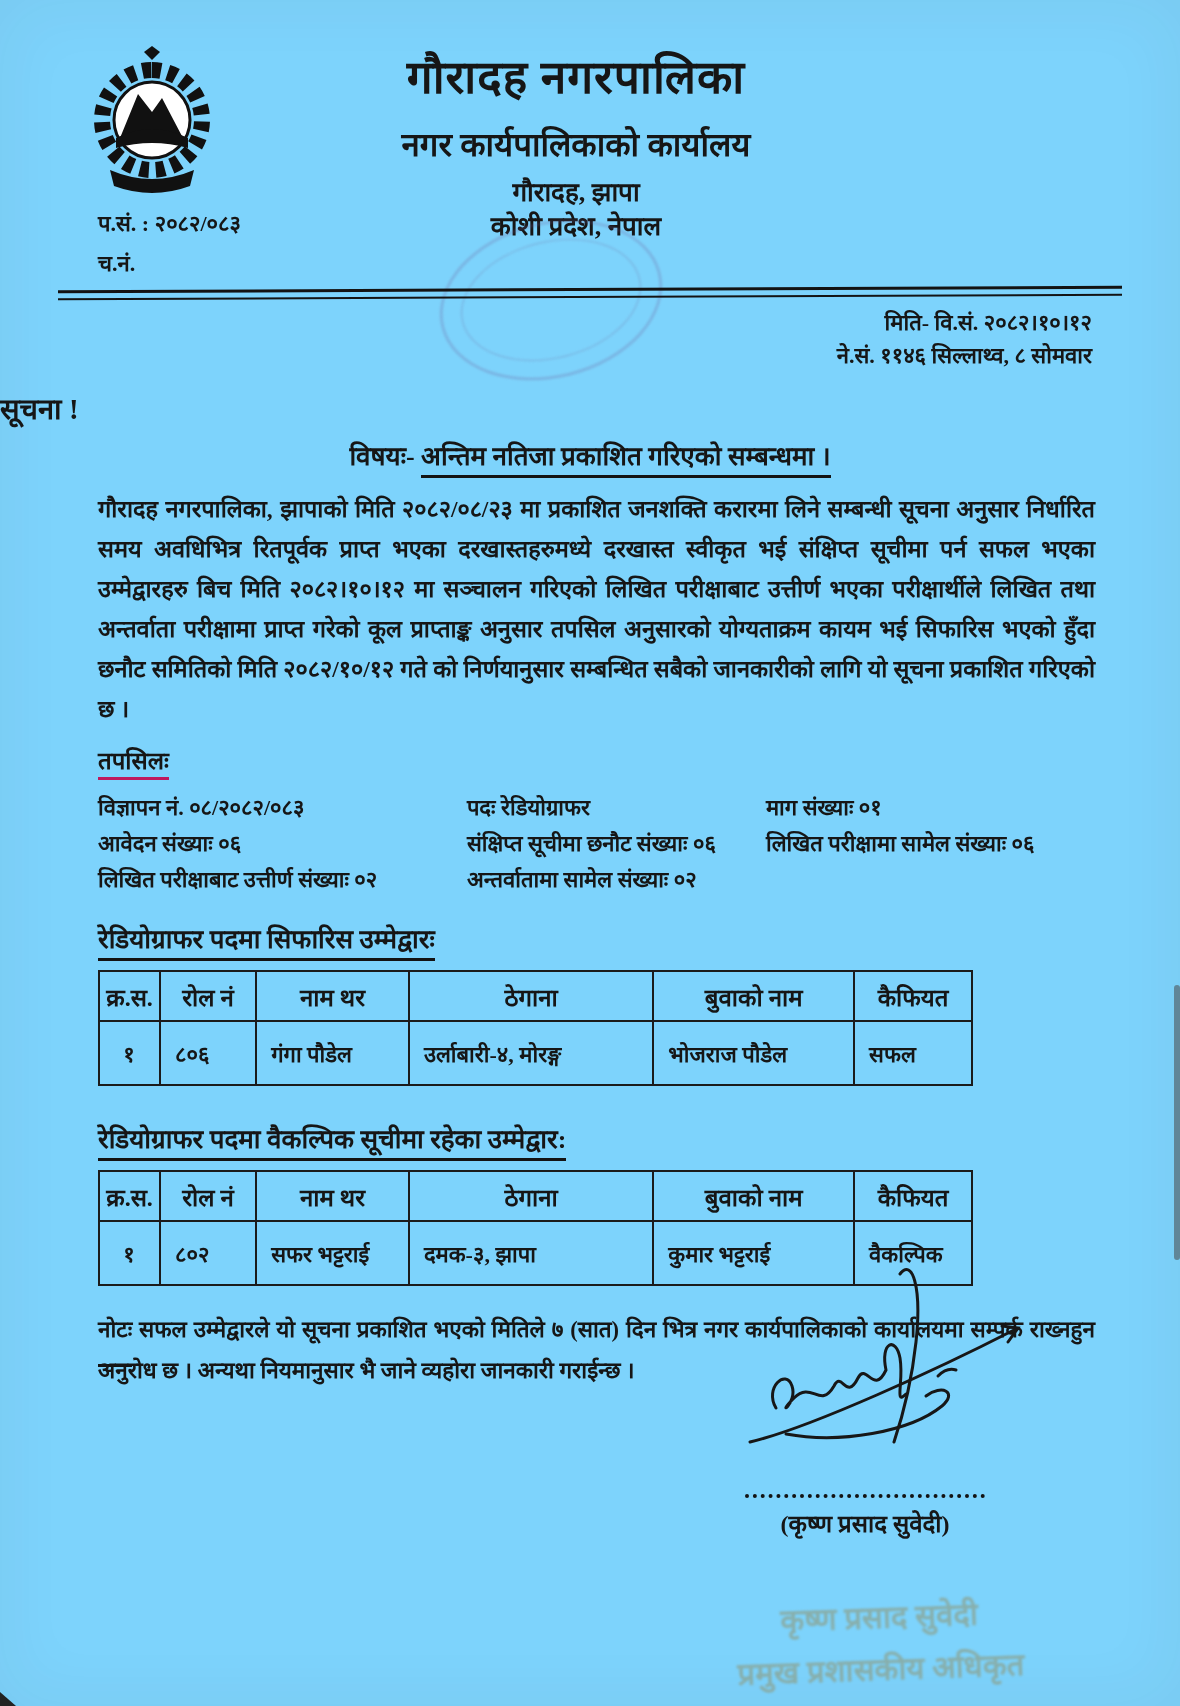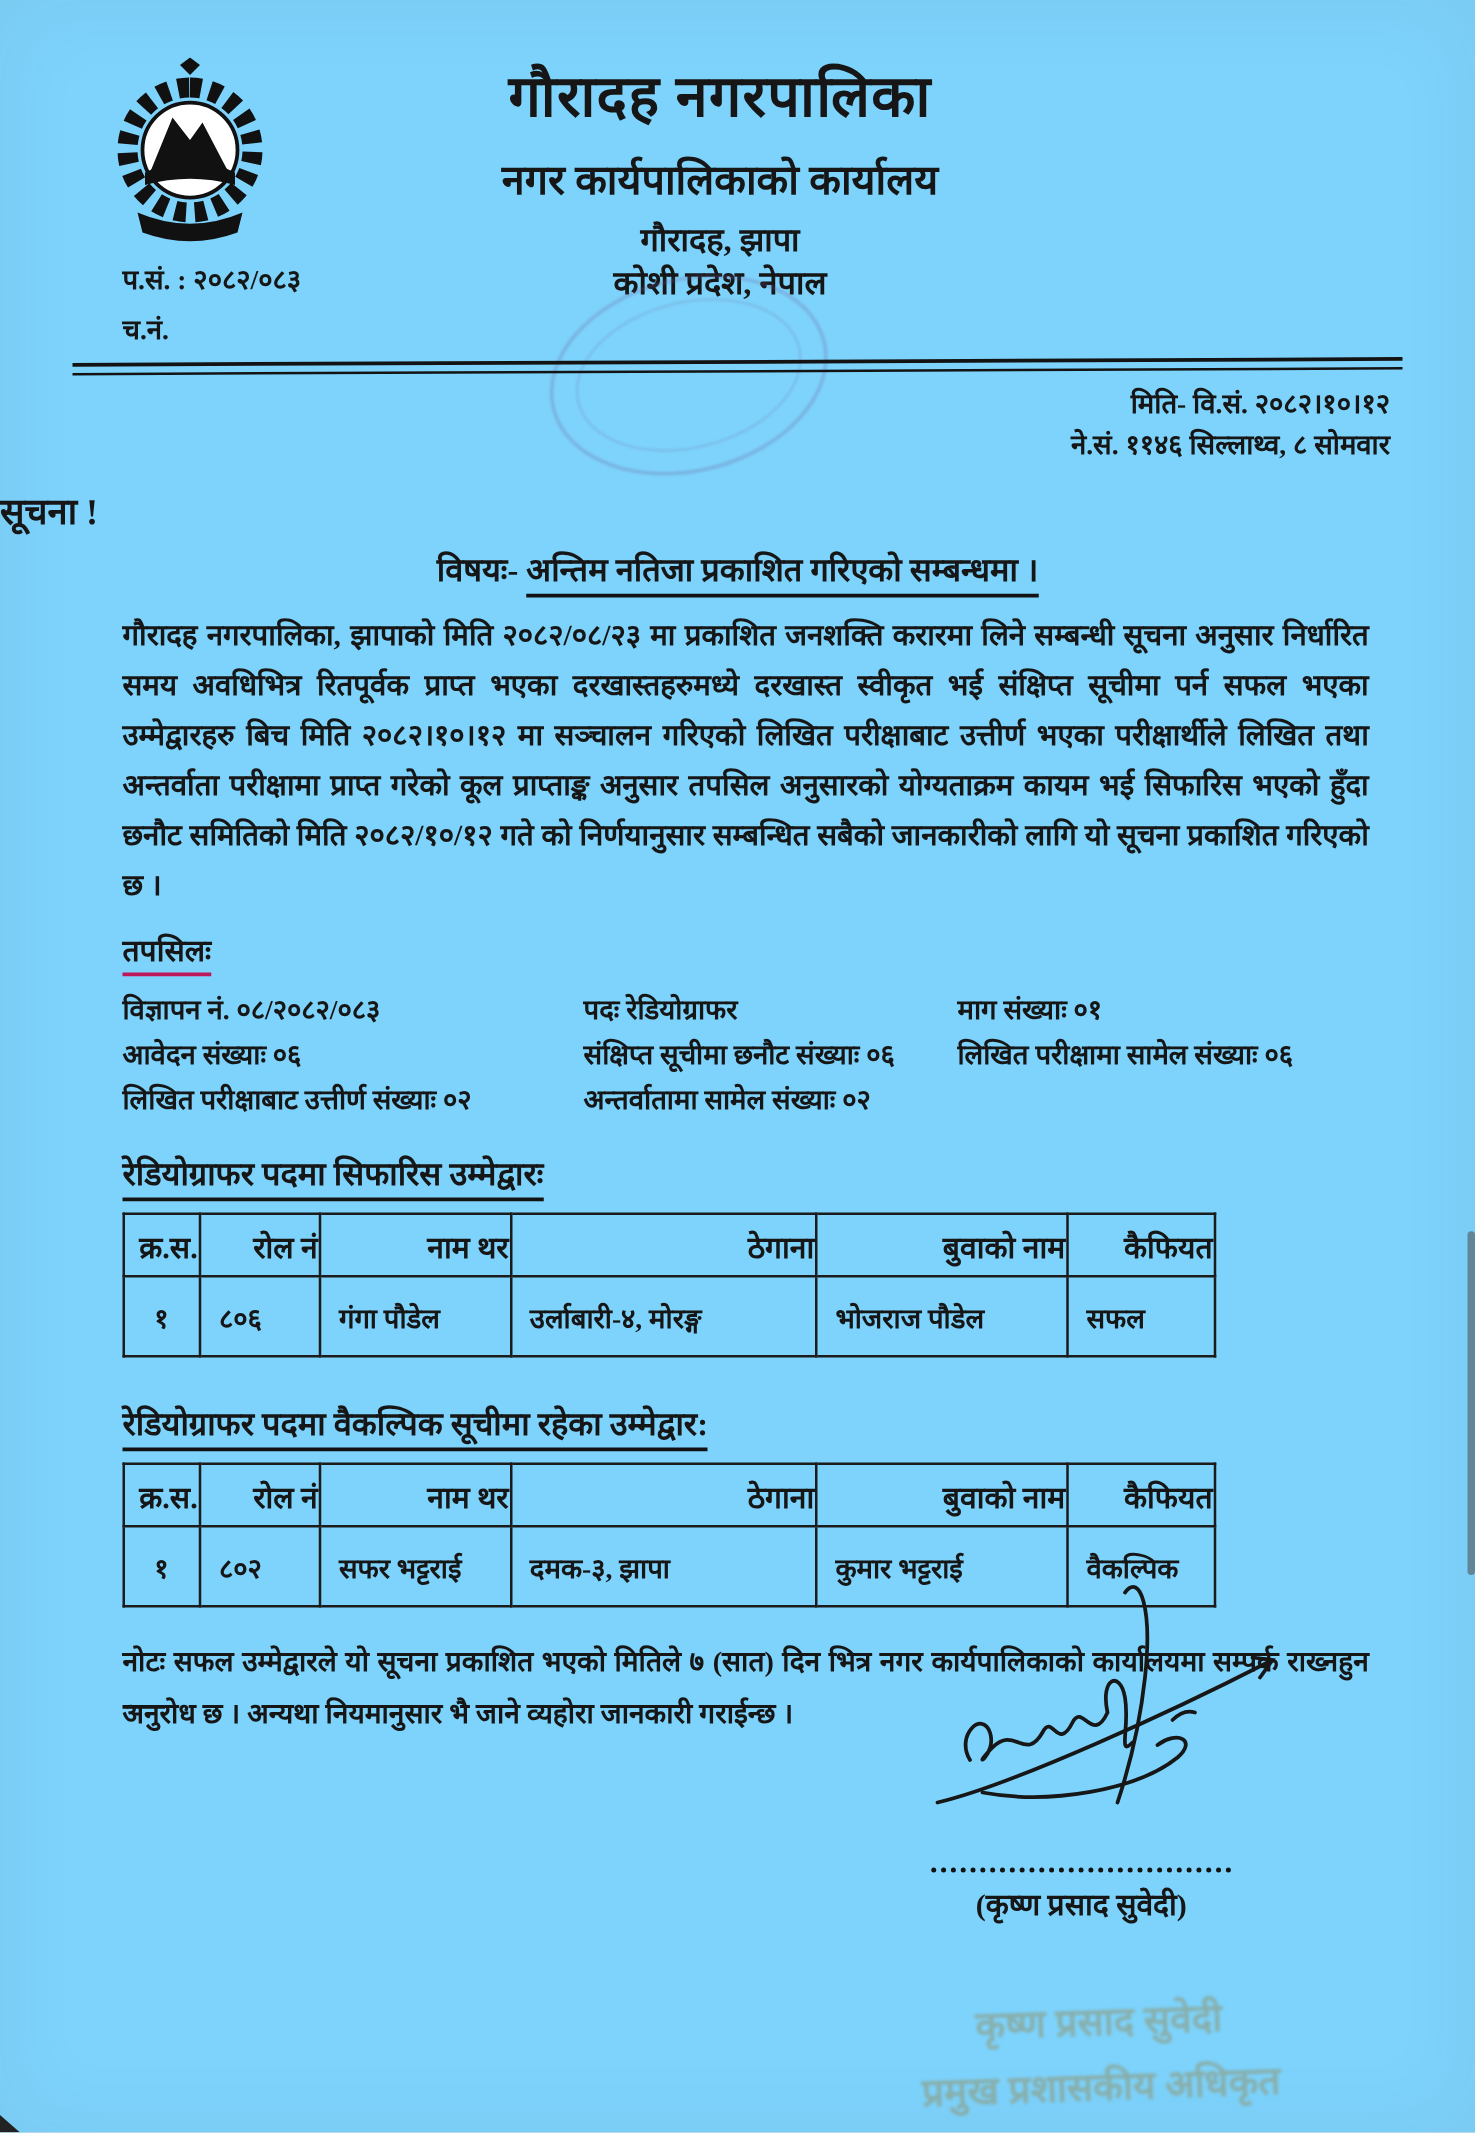--- a/index.html
+++ b/index.html
@@ -33,21 +33,21 @@
     content:"";position:absolute;left:18px;top:16px;right:18px;bottom:16px;
     border:2px solid rgba(110,92,150,.18);border-radius:50%;
   }
   
   .dbl-rule{
     margin:0 58px;height:5px;
     border-top:3px solid #131313;border-bottom:2px solid #131313;
     transform:rotate(-.25deg);
   }
   
-  .dateblock{text-align:right;padding-right:68px;margin-top:8px;font-size:22px;font-weight:bold;line-height:33px;}
+  .dateblock{text-align:right;padding-right:88px;margin-top:8px;font-size:22px;font-weight:bold;line-height:33px;}
   
   .notice-title{font-size:29px;font-weight:bold;margin-top:16px;}
   .subject{text-align:center;font-size:26px;font-weight:bold;margin-top:10px;}
   .subject .u{border-bottom:3px solid #131313;padding-bottom:4px;}
   
   .para{
     margin:16px 85px 0 98px;
     font-size:23.5px;font-weight:600;line-height:40px;
     text-align:justify;
   }
@@ -56,21 +56,21 @@
   .tap-grid{margin:14px 85px 0 98px;font-size:22px;font-weight:bold;}
   .tap-row{display:grid;grid-template-columns:37% 30% 33%;line-height:36px;white-space:nowrap;}
   
   .tbl-head{margin:22px 0 0 98px;font-size:26px;font-weight:bold;}
   .tbl-head .u{border-bottom:3px solid #131313;padding-bottom:4px;}
   table.res{
     border-collapse:collapse;margin:14px 0 0 98px;width:875px;
     font-size:22px;
   }
   table.res th,table.res td{border:2.5px solid #1b1b1b;}
-  table.res th{font-size:24px;font-weight:bold;height:46px;text-align:right;}
+  table.res th{font-size:24px;font-weight:bold;height:46px;text-align:center;}
   table.res td{height:60px;padding-left:14px;text-align:left;font-weight:600;}
   table.res td.c{text-align:center;padding-left:0;}
   .col1{width:7%;}.col2{width:11%;}.col3{width:17.5%;}.col4{width:28%;}.col5{width:23%;}.col6{width:13.5%;}
   
   .note{
     margin:24px 85px 0 98px;font-size:22.5px;font-weight:600;line-height:39px;text-align:justify;
   }
   .note .u{font-weight:bold;border-bottom:3px solid #131313;padding-bottom:20px;font-family:Liberation Mono, monospace;}
   
   .sig-block{position:absolute;left:690px;top:1256px;width:350px;text-align:center;}

